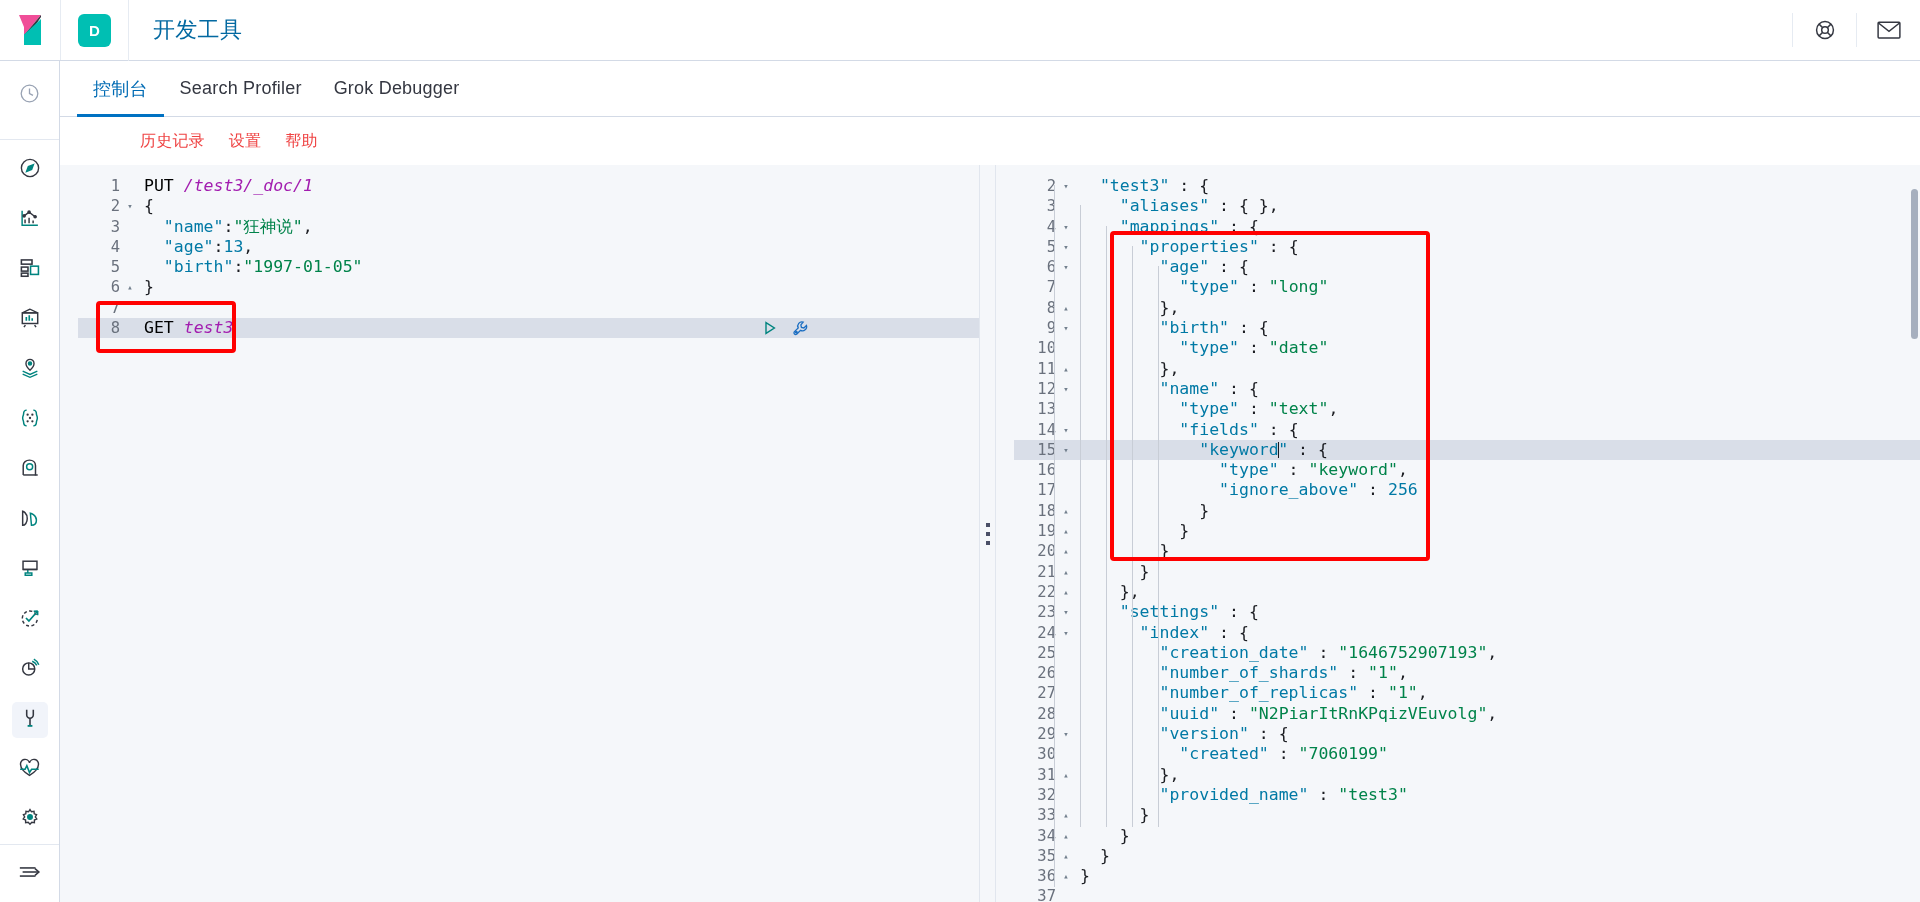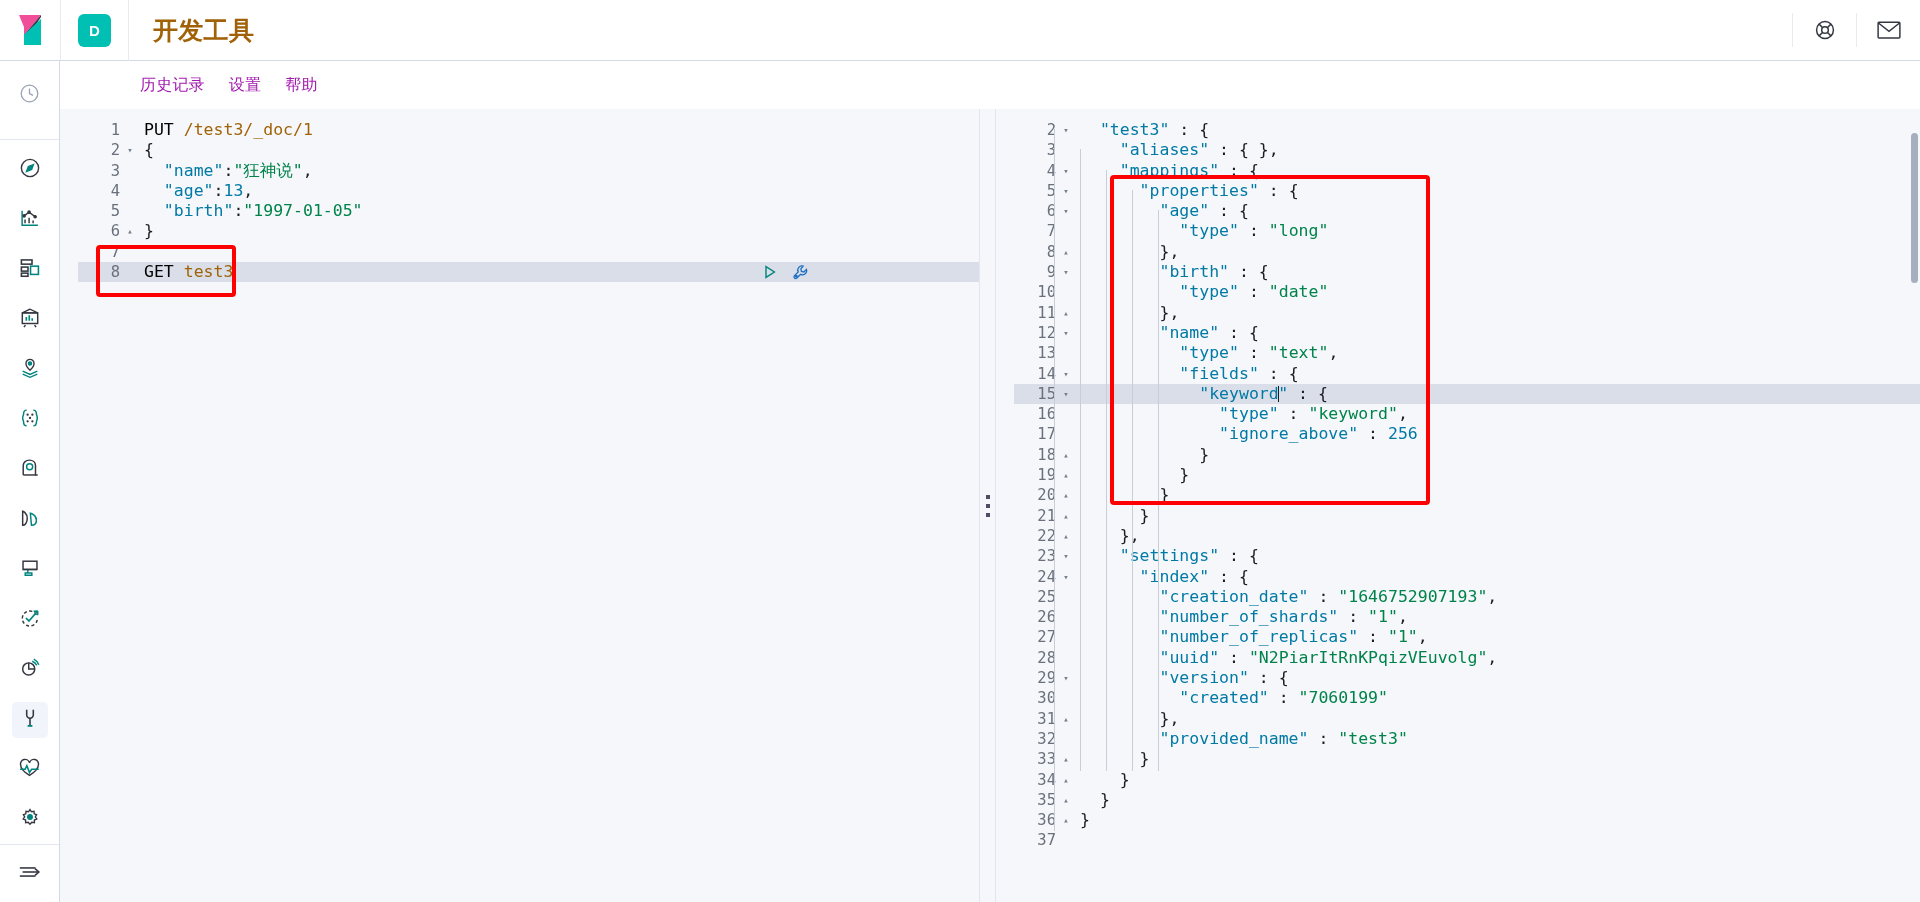--- a/index.html
+++ b/index.html
@@ -27,22 +27,22 @@
   .hdr-badge-wrap { display: flex; align-items: center; padding-left: 17px; }
   .hdr-badge {
     width: 33px; height: 33px; border-radius: 6px;
     background: #00bfb3; color: #ffffff;
     font-size: 15px; font-weight: 700;
     display: flex; align-items: center; justify-content: center;
     letter-spacing: .2px;
   }
   .hdr-sep { width: 1px; height: 61px; background: #e6ebf2; margin-left: 17px; }
   .hdr-title {
-    font-size: 25px; color: #a16207; padding-left: 24px;
-    font-weight: 700; letter-spacing: .3px;
+    font-size: 22px; color: #0369a1; padding-left: 24px;
+    font-weight: 400; letter-spacing: .3px;
   }
   .hdr-right { margin-left: auto; display: flex; align-items: center; height: 61px; }
   .hdr-right .vsep { width: 1px; height: 34px; background: #e6ebf2; }
   .hdr-icon-btn {
     width: 63px; height: 61px; display: flex; align-items: center; justify-content: center;
     cursor: pointer;
   }
 
   
   .body-row { display: flex; flex: 1; min-height: 0; }
@@ -93,21 +93,21 @@
   }
 
   .subnav {
     height: 48px; min-height: 48px;
     display: flex; align-items: center;
     padding-left: 80px;
     background: #ffffff;
     gap: 24px;
   }
   .subnav-item {
-    font-size: 16px; color: #a21caf; cursor: pointer; letter-spacing: .2px;
+    font-size: 16px; color: #ef4444; cursor: pointer; letter-spacing: .2px;
   }
 
   
   .split { flex: 1; display: flex; min-height: 0; position: relative; background: #f5f7fa; }
 
   .pane { position: relative; height: 100%; overflow: hidden; background: #f5f7fa; }
   .pane-left  { width: 920px; min-width: 920px; border-right: 1px solid #e1e6ee; }
   .pane-right { flex: 1; background: #f5f7fa; }
 
   .gutter-col {
@@ -142,21 +142,21 @@
     font-size: 9px; color: #73808e; line-height: 20.3px; user-select: none;
   }
   .ctext { padding-left: 6px; }
 
   
   .pane-left .code-lines { padding-left: 18px; }
   .pane-right .code-lines { padding-left: 18px; }
 
   
   .t-method { color: #000000; }
-  .t-url    { color: #a16207; }
+  .t-url    { color: #a21caf; font-style: italic; }
   .t-key    { color: #0079a5; }
   .t-str    { color: #00834a; }
   .t-num    { color: #0079a5; }
   .t-punc   { color: #1a1c21; }
   .t-plain  { color: #1a1c21; }
 
   .indent-guide {
     position: absolute; top: 0; bottom: 0; width: 1px; background: #c8cdd6;
   }
 
@@ -400,20 +400,31 @@
               <path d="M5 9 H22"></path>
               <path d="M2 13.4 H19"></path>
             <path d="M18.4 5.4 L22.6 9 L18.4 12.6"></path>
           </svg>
         </span>
       </div>
     </div>
 
     <div class="main">
 
+      <div class="tabbar">
+        <div class="tab active">
+          <span>控制台</span>
+        </div>
+        <div class="tab">
+          <span>Search Profiler</span>
+        </div>
+        <div class="tab">
+          <span>Grok Debugger</span>
+        </div>
+      </div>
 
       <div class="subnav">
         <div class="subnav-item">历史记录</div>
         <div class="subnav-item">设置</div>
         <div class="subnav-item">帮助</div>
       </div>
 
       <div class="split">
 
         <div class="pane pane-left">

